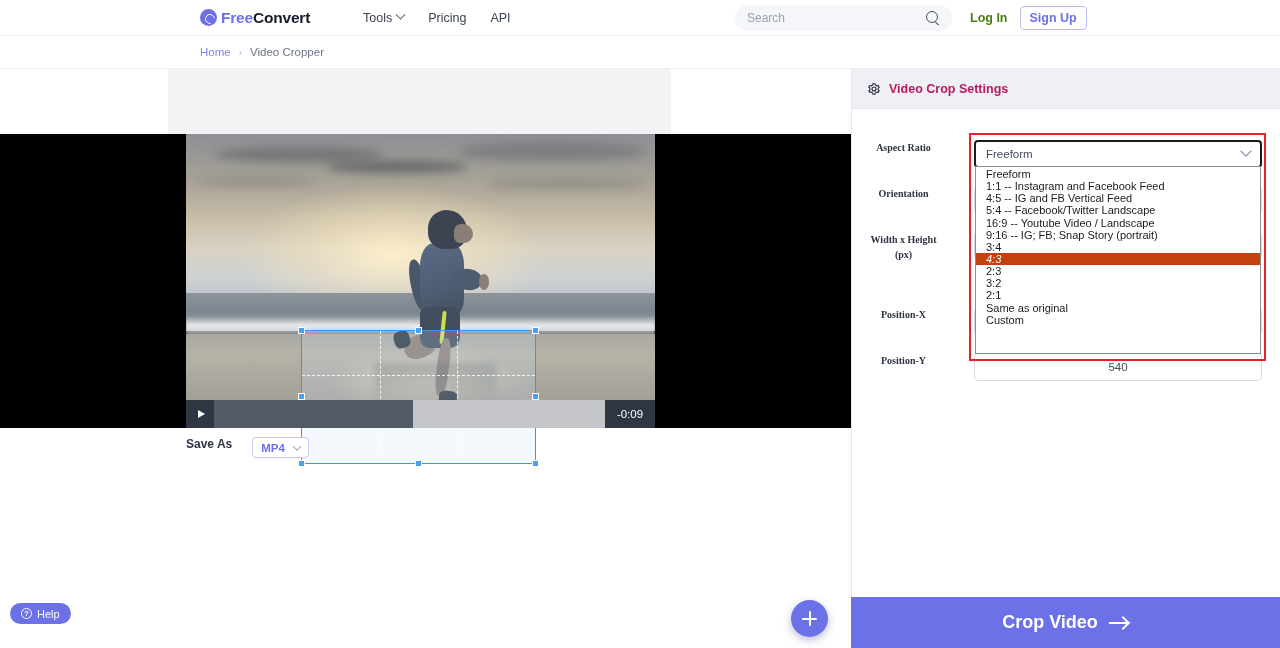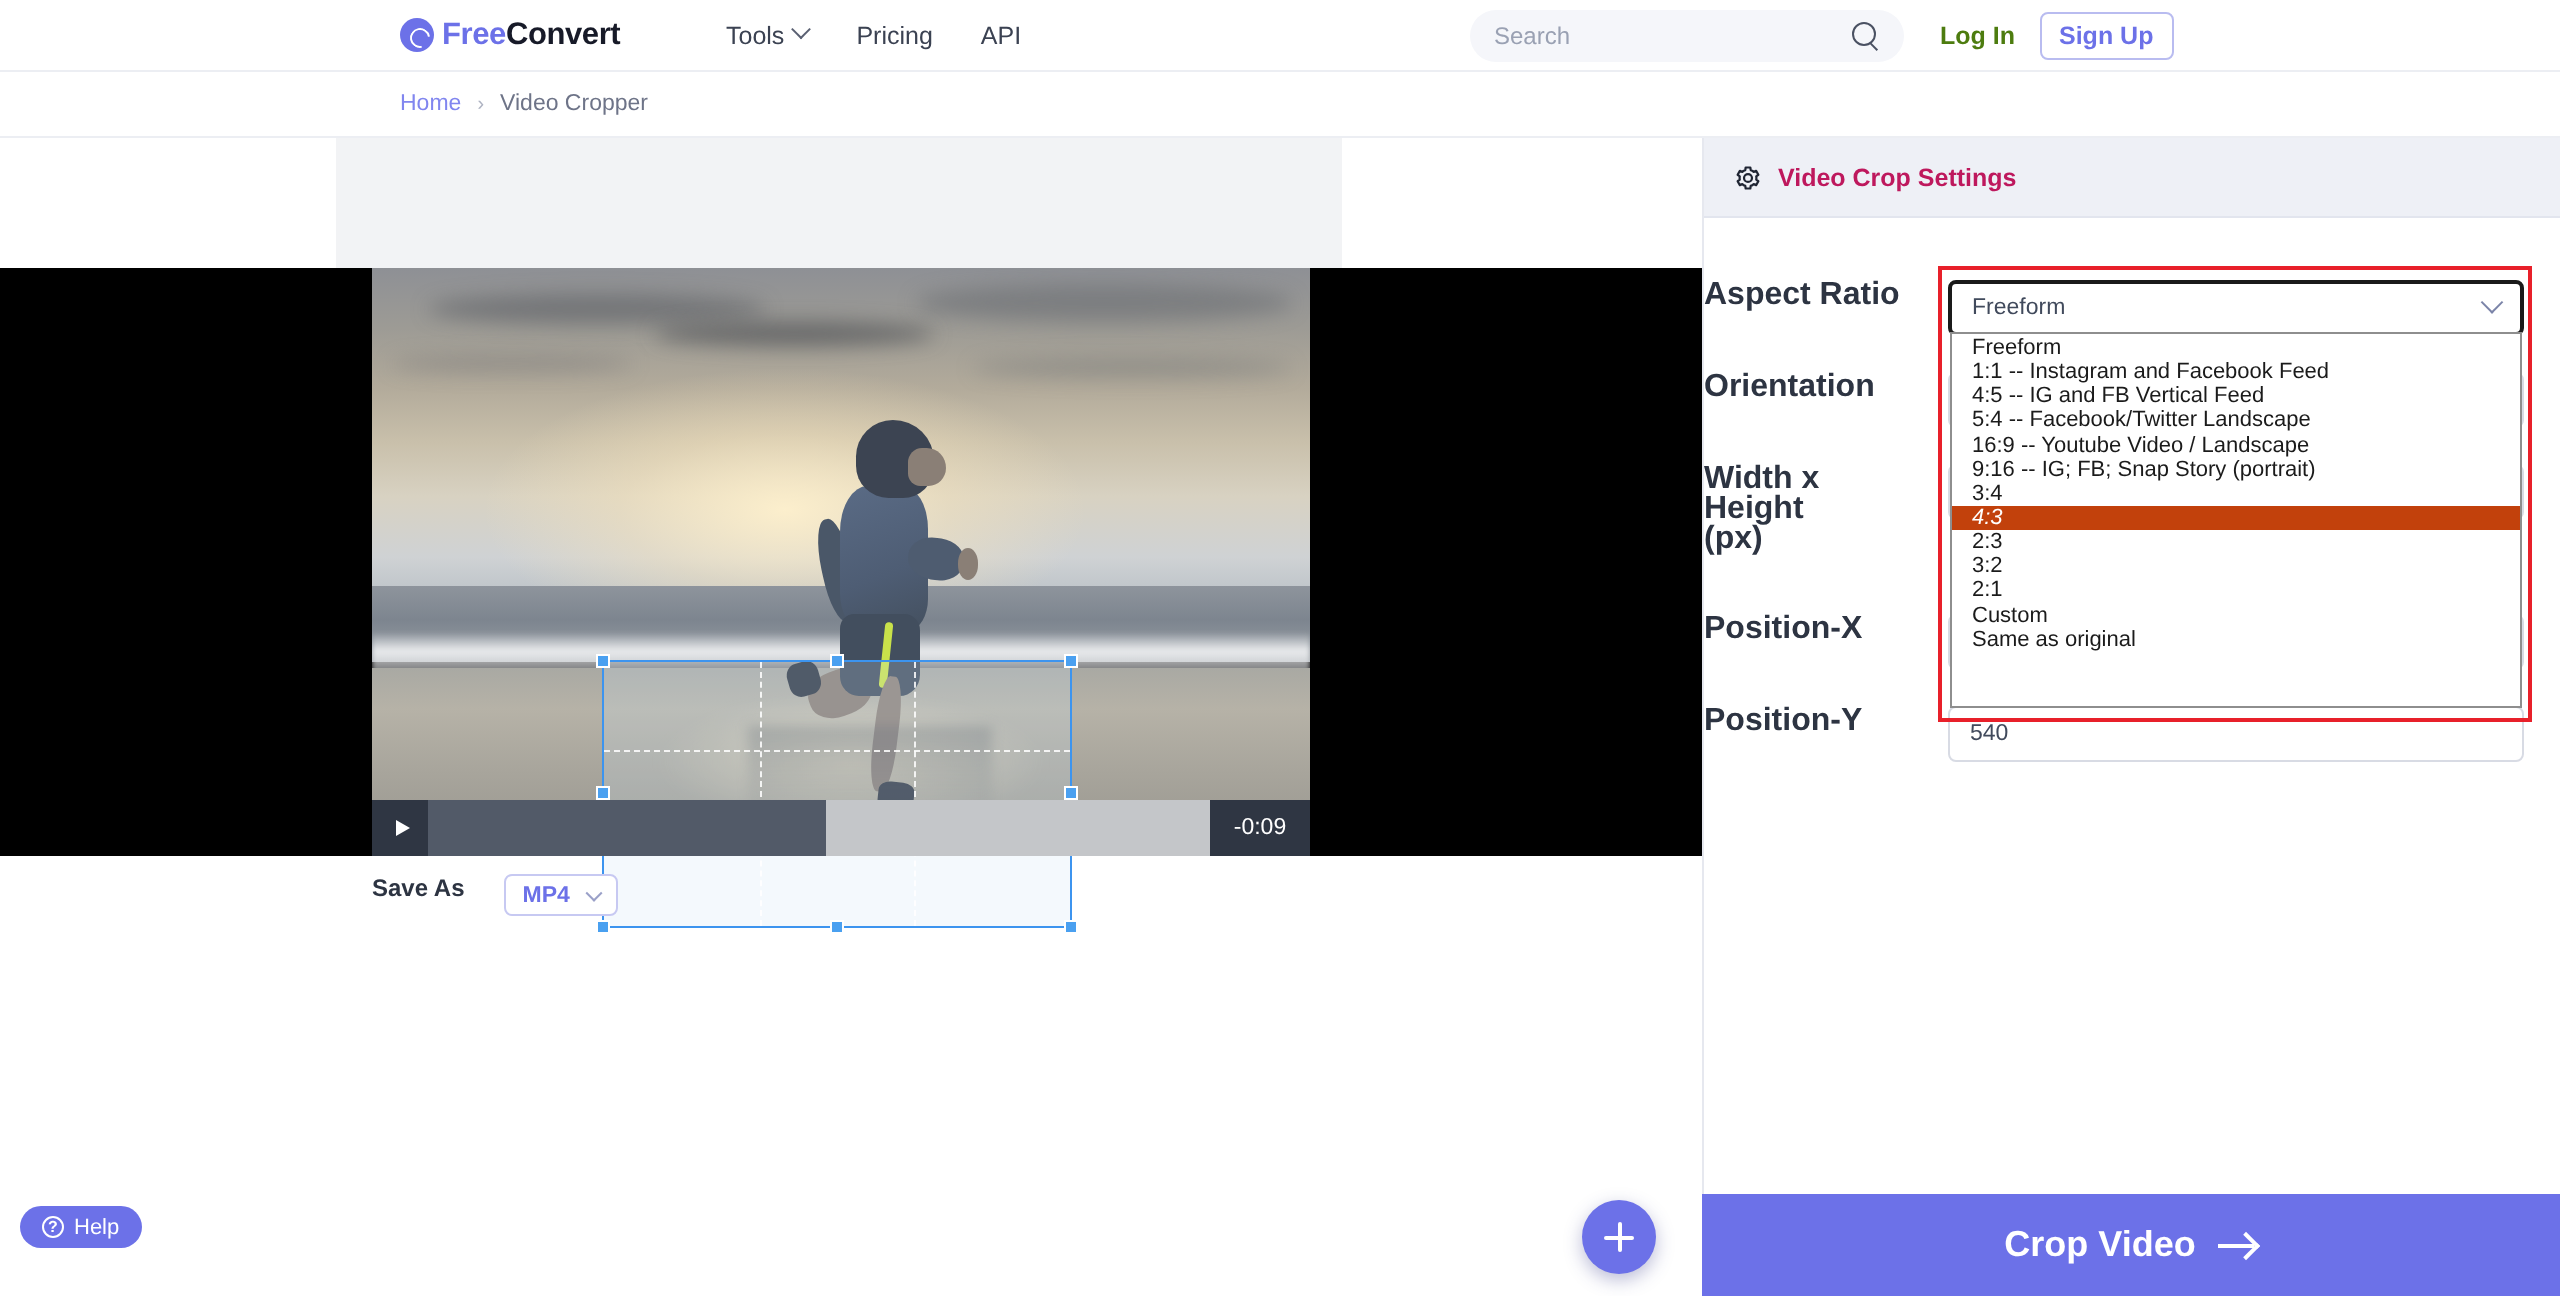--- a/index.html
+++ b/index.html
@@ -279,22 +279,22 @@
     height: 40px; background: #eef0f6; display: flex; align-items: center;
     padding-left: 15px; gap: 8px; border-bottom: 1px solid #e2e5ee;
   }
   .gear-icon { width: 14px; height: 14px; flex: none; }
   .panel-title { font-size: 12.5px; font-weight: 700; color: #be185d; }
 
   .field-row {
     position: absolute; left: 0; width: 429px; display: flex; align-items: flex-start;
   }
   .field-label {
-    width: 103px; text-align: left; font-size: 16px; font-weight: 700;
-    color: #2d3442; line-height: 15px; padding-right: 0;
+    width: 103px; text-align: center; font-size: 10px; font-weight: 700;
+    color: #2d3442; line-height: 15px; padding-right: 0; font-family: Liberation Serif, serif;
   }
   .field-ctrl { margin-left: 19px; width: 288px; position: relative; }
 
   .row-aspect { top: 71px; }
   .row-orientation { top: 117px; }
   .row-wh { top: 163px; }
   .row-posx { top: 238px; }
   .row-posy { top: 284px; }
 
   .select-box {
@@ -303,21 +303,21 @@
     padding: 0 10px; cursor: pointer;
   }
   .select-value { font-size: 11.5px; color: #414a5c; }
   .chev-md {
     width: 8px; height: 8px; border-right: 1.5px solid #7b84a8;
     border-bottom: 1.5px solid #7b84a8; transform: rotate(45deg) translate(-2px,-2px);
   }
   .text-input {
     width: 288px; height: 28px; border: 1px solid #d8dbe4; border-radius: 4px;
     background: #fff; font-size: 11.5px; color: #414a5c; padding: 0 10px;
-    font-family: inherit; outline: none;
+    font-family: inherit; outline: none; text-align: center;
   }
 
   
   .annotation {
     position: absolute; left: 969px; top: 133px; width: 297px; height: 228px;
     border: 2px solid #e8202a; pointer-events: none; z-index: 40;
   }
 
   
   .dropdown {
@@ -523,22 +523,22 @@
       <div class="dd-item">1:1 -- Instagram and Facebook Feed</div>
       <div class="dd-item">4:5 -- IG and FB Vertical Feed</div>
       <div class="dd-item">5:4 -- Facebook/Twitter Landscape</div>
       <div class="dd-item">16:9 -- Youtube Video / Landscape</div>
       <div class="dd-item">9:16 -- IG; FB; Snap Story (portrait)</div>
       <div class="dd-item">3:4</div>
       <div class="dd-item selected">4:3</div>
       <div class="dd-item">2:3</div>
       <div class="dd-item">3:2</div>
       <div class="dd-item">2:1</div>
+      <div class="dd-item">Same as original</div>
       <div class="dd-item">Custom</div>
-      <div class="dd-item">Same as original</div>
     </div>
 
   <div class="annotation"></div>
 
   <div class="cta">
     <span class="cta-text">Crop Video</span>
     <span class="cta-arrow"></span>
   </div>
 
 </div>

